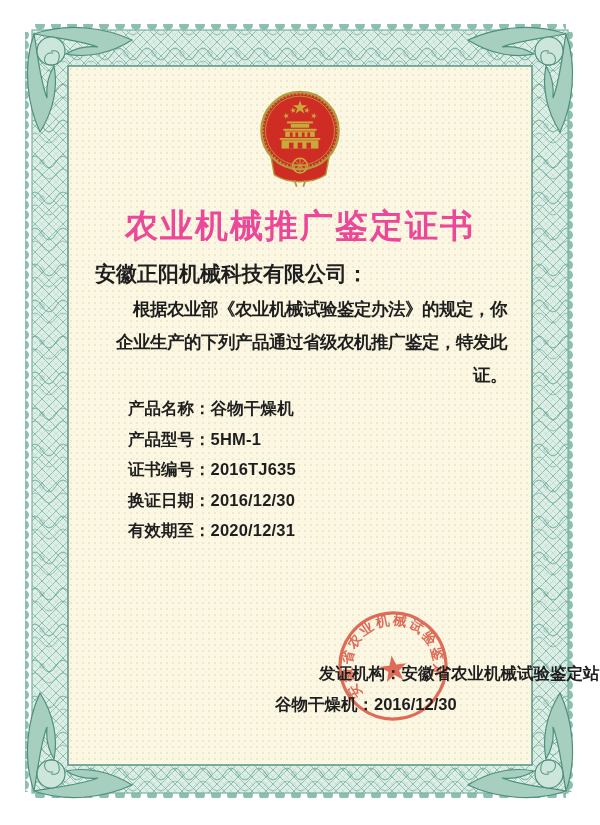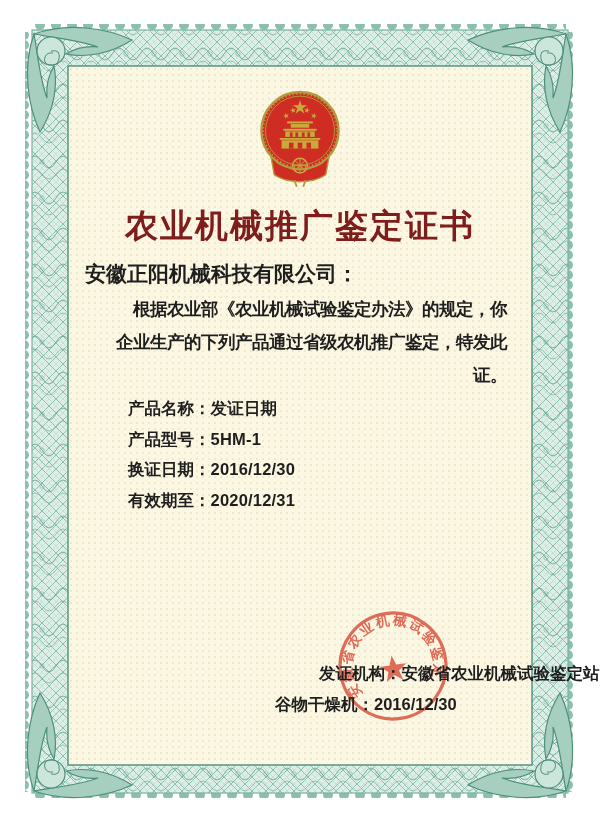--- a/index.html
+++ b/index.html
@@ -15,23 +15,23 @@
     background-color:#fbf7e3;
     background-image:radial-gradient(circle,#efe8cd 0.8px,rgba(0,0,0,0) 1px);
     background-size:6px 6px;
   }
   .seal{position:absolute;left:336px;top:609px;width:114px;height:114px;z-index:2;opacity:.84;}
   .content{position:absolute;left:68px;top:66px;width:464px;height:699px;z-index:3;color:#1e1e1e;}
   .emblem{display:block;margin:22px auto 0 auto;}
   .title{
     margin:16px 0 0 0;text-align:center;
     font-family:Liberation Mono, monospace;
-    font-size:33px;font-weight:bold;letter-spacing:2px;color:#7f1d1d;
+    font-size:33px;font-weight:bold;letter-spacing:2px;color:#ec4899;
   }
-  .company{margin:12px 0 0 17px;font-size:21px;font-weight:bold;line-height:26px;}
+  .company{margin:12px 0 0 27px;font-size:21px;font-weight:bold;line-height:26px;}
   .body-text{
     margin:6px 10px 0 27px;width:412px;
     font-size:17.5px;font-weight:bold;line-height:33px;text-indent:2em;letter-spacing:-0.5px;text-align:right;
   }
   .fields{margin:1px 0 0 27px;width:420px;}
   .field{font-size:16.5px;font-weight:bold;line-height:30.5px;text-indent:2em;letter-spacing:0;}
   .field .value{letter-spacing:0.2px;}
   .issuer-line,.issue-date-line{
     position:absolute;font-size:16.5px;font-weight:bold;white-space:nowrap;color:#1e1e1e;
   }
@@ -134,24 +134,27 @@
     </svg>
 
     <div class="title">农业机械推广鉴定证书</div>
 
     <div class="company">安徽正阳机械科技有限公司：</div>
 
     <div class="body-text">根据农业部《农业机械试验鉴定办法》的规定，你企业生产的下列产品通过省级农机推广鉴定，特发此证。</div>
 
     <div class="fields">
       <div class="field">
-        <span>产品名称：</span><span class="value">发证日期</span>
+        <span>产品名称：</span><span class="value">谷物干燥机</span>
       </div>
       <div class="field">
         <span>产品型号：</span><span class="value">5HM-1</span>
+      </div>
+      <div class="field">
+        <span>证书编号：</span><span class="value">2016TJ635</span>
       </div>
       <div class="field">
         <span>换证日期：</span><span class="value">2016/12/30</span>
       </div>
       <div class="field">
         <span>有效期至：</span><span class="value">2020/12/31</span>
       </div>
     </div>
 
     <div class="issuer-line">

